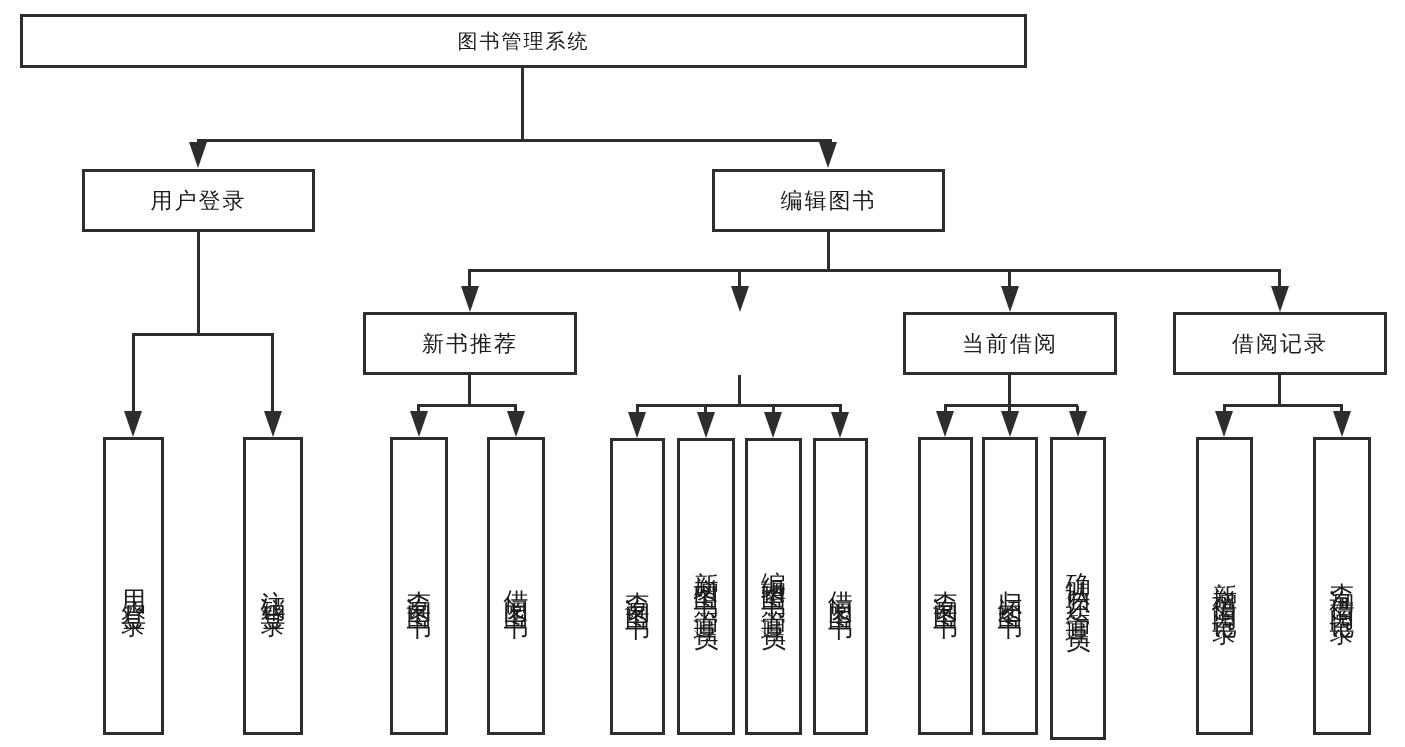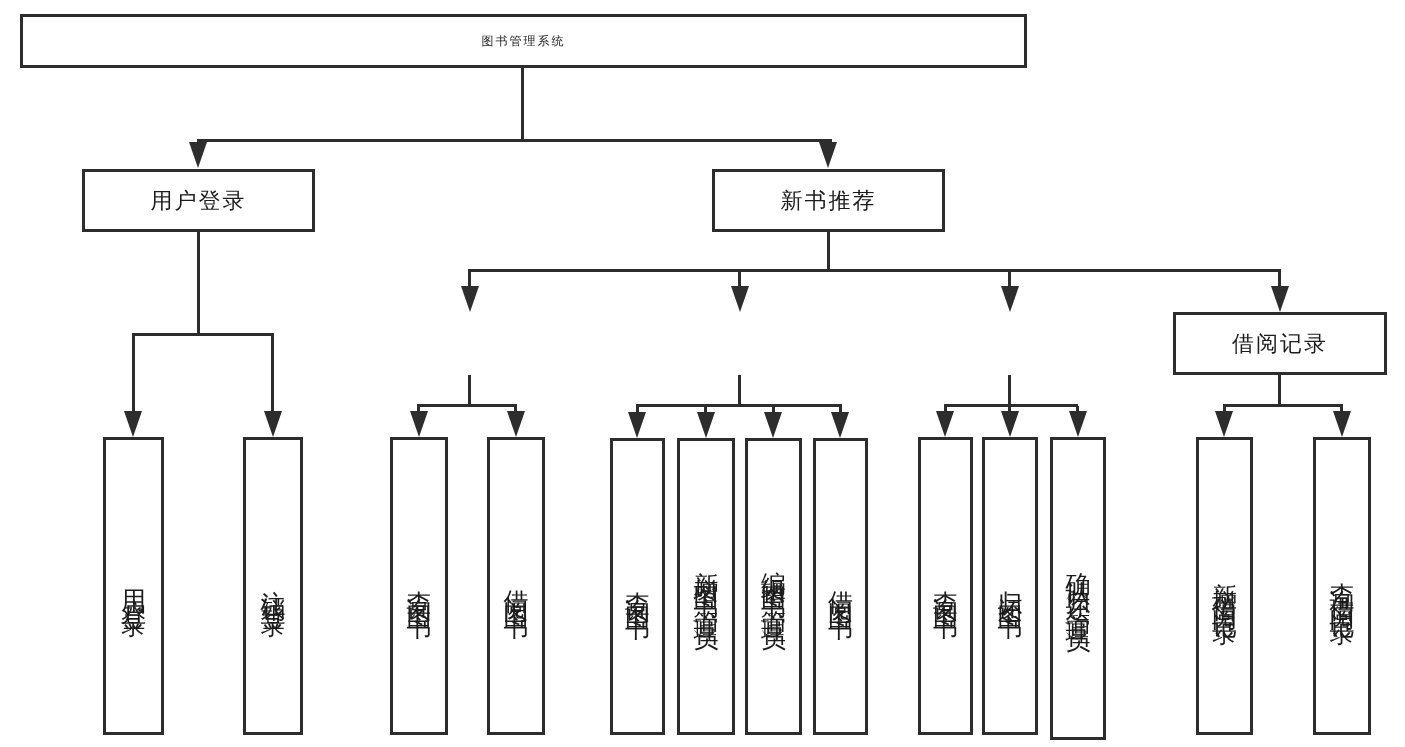--- a/index.html
+++ b/index.html
@@ -24,21 +24,21 @@
     box-sizing:border-box;
     display:flex;
     align-items:center;
     justify-content:center;
   }
   .hlabel {
     font-size:22px;
     letter-spacing:2px;
     white-space:nowrap;
   }
-  .root-label { font-size:12px; }
+  .root-label { font-size:20px; }
   .vlabel {
     writing-mode:vertical-rl;
     text-orientation:mixed;
     font-size:25px;
     letter-spacing:8px;
     line-height:1;
   }
   .hline {
     position:absolute;
     height:3px;
@@ -72,25 +72,31 @@
 
   <div class="box" style="left:20px; top:14px; width:1007px; height:54px;">
     <span class="hlabel root-label">图书管理系统</span>
   </div>
 
   <div class="box" style="left:82px; top:169px; width:233px; height:63px;">
     <span class="hlabel">用户登录</span>
   </div>
 
   <div class="box" style="left:712px; top:169px; width:233px; height:63px;">
+    <span class="hlabel">编辑图书</span>
+  </div>
+
+  <div class="box" style="left:363px; top:312px; width:214px; height:63px;">
     <span class="hlabel">新书推荐</span>
   </div>
 
 
-
+  <div class="box" style="left:903px; top:312px; width:214px; height:63px;">
+    <span class="hlabel">当前借阅</span>
+  </div>
 
   <div class="box" style="left:1173px; top:312px; width:214px; height:63px;">
     <span class="hlabel">借阅记录</span>
   </div>
 
   <div class="box" style="left:103px; top:437px; width:61px; height:298px;">
     <span class="vlabel">用户登录</span>
   </div>
 
   <div class="box" style="left:243px; top:437px; width:60px; height:298px;">

